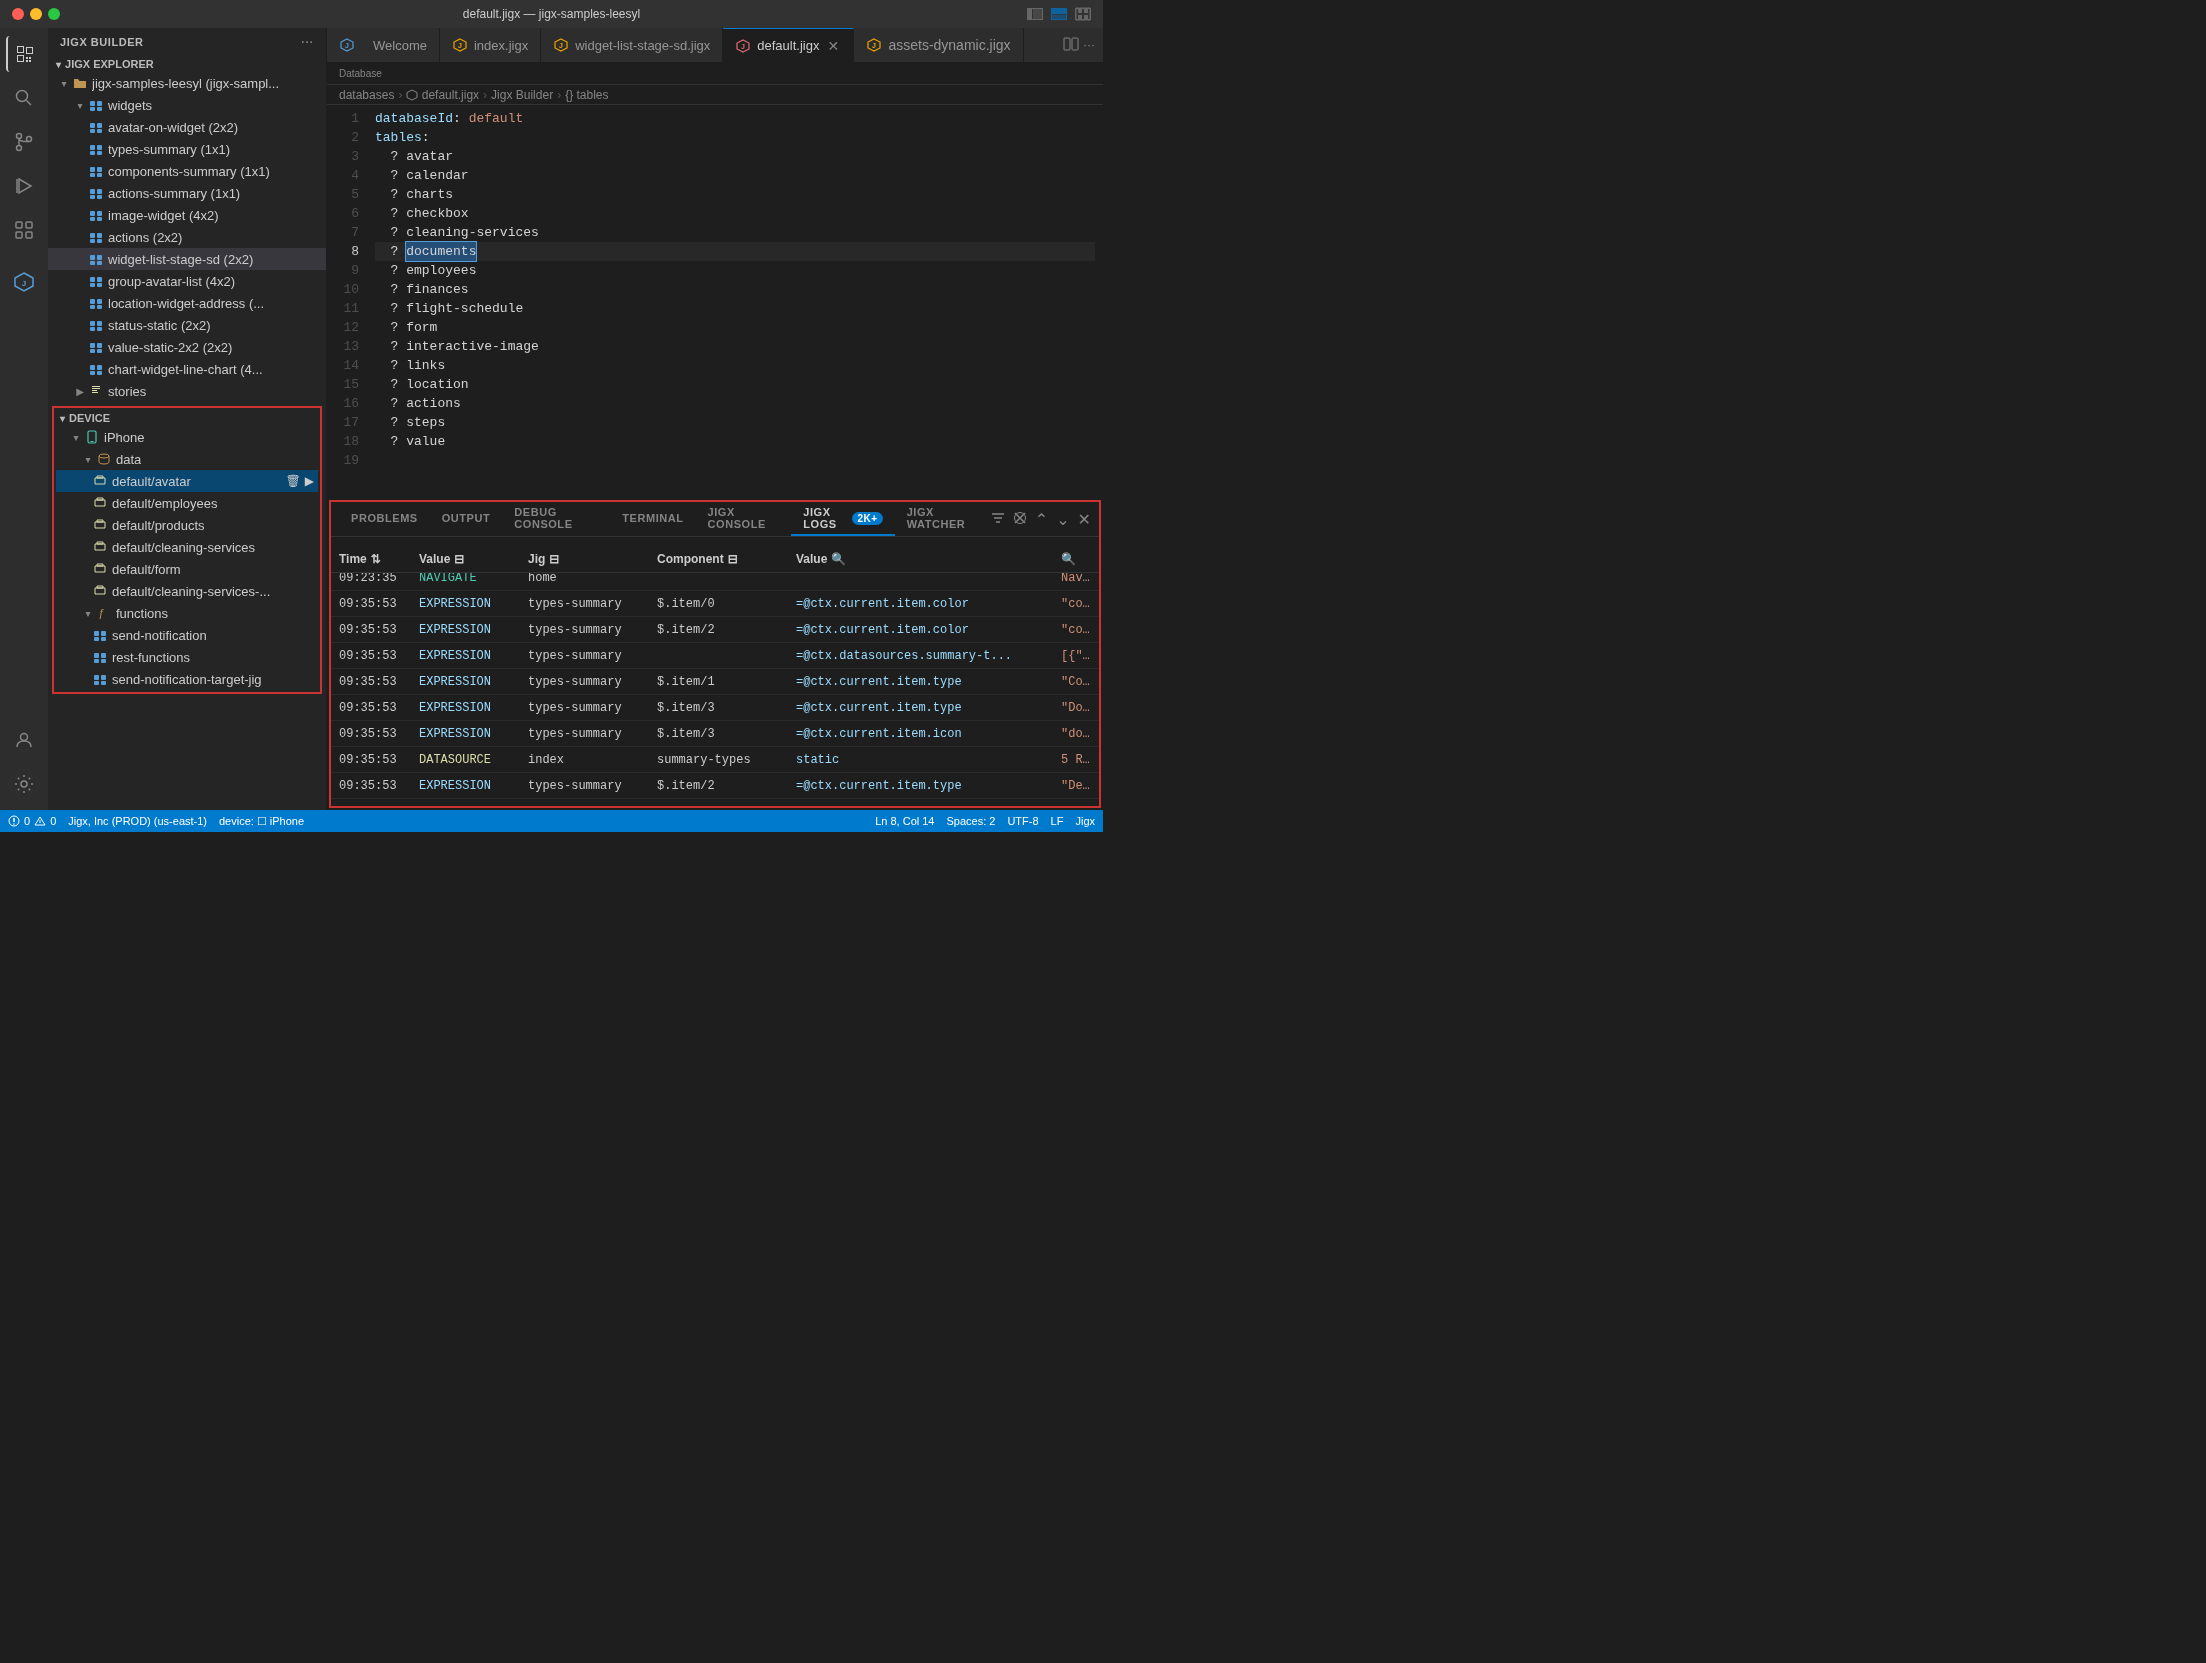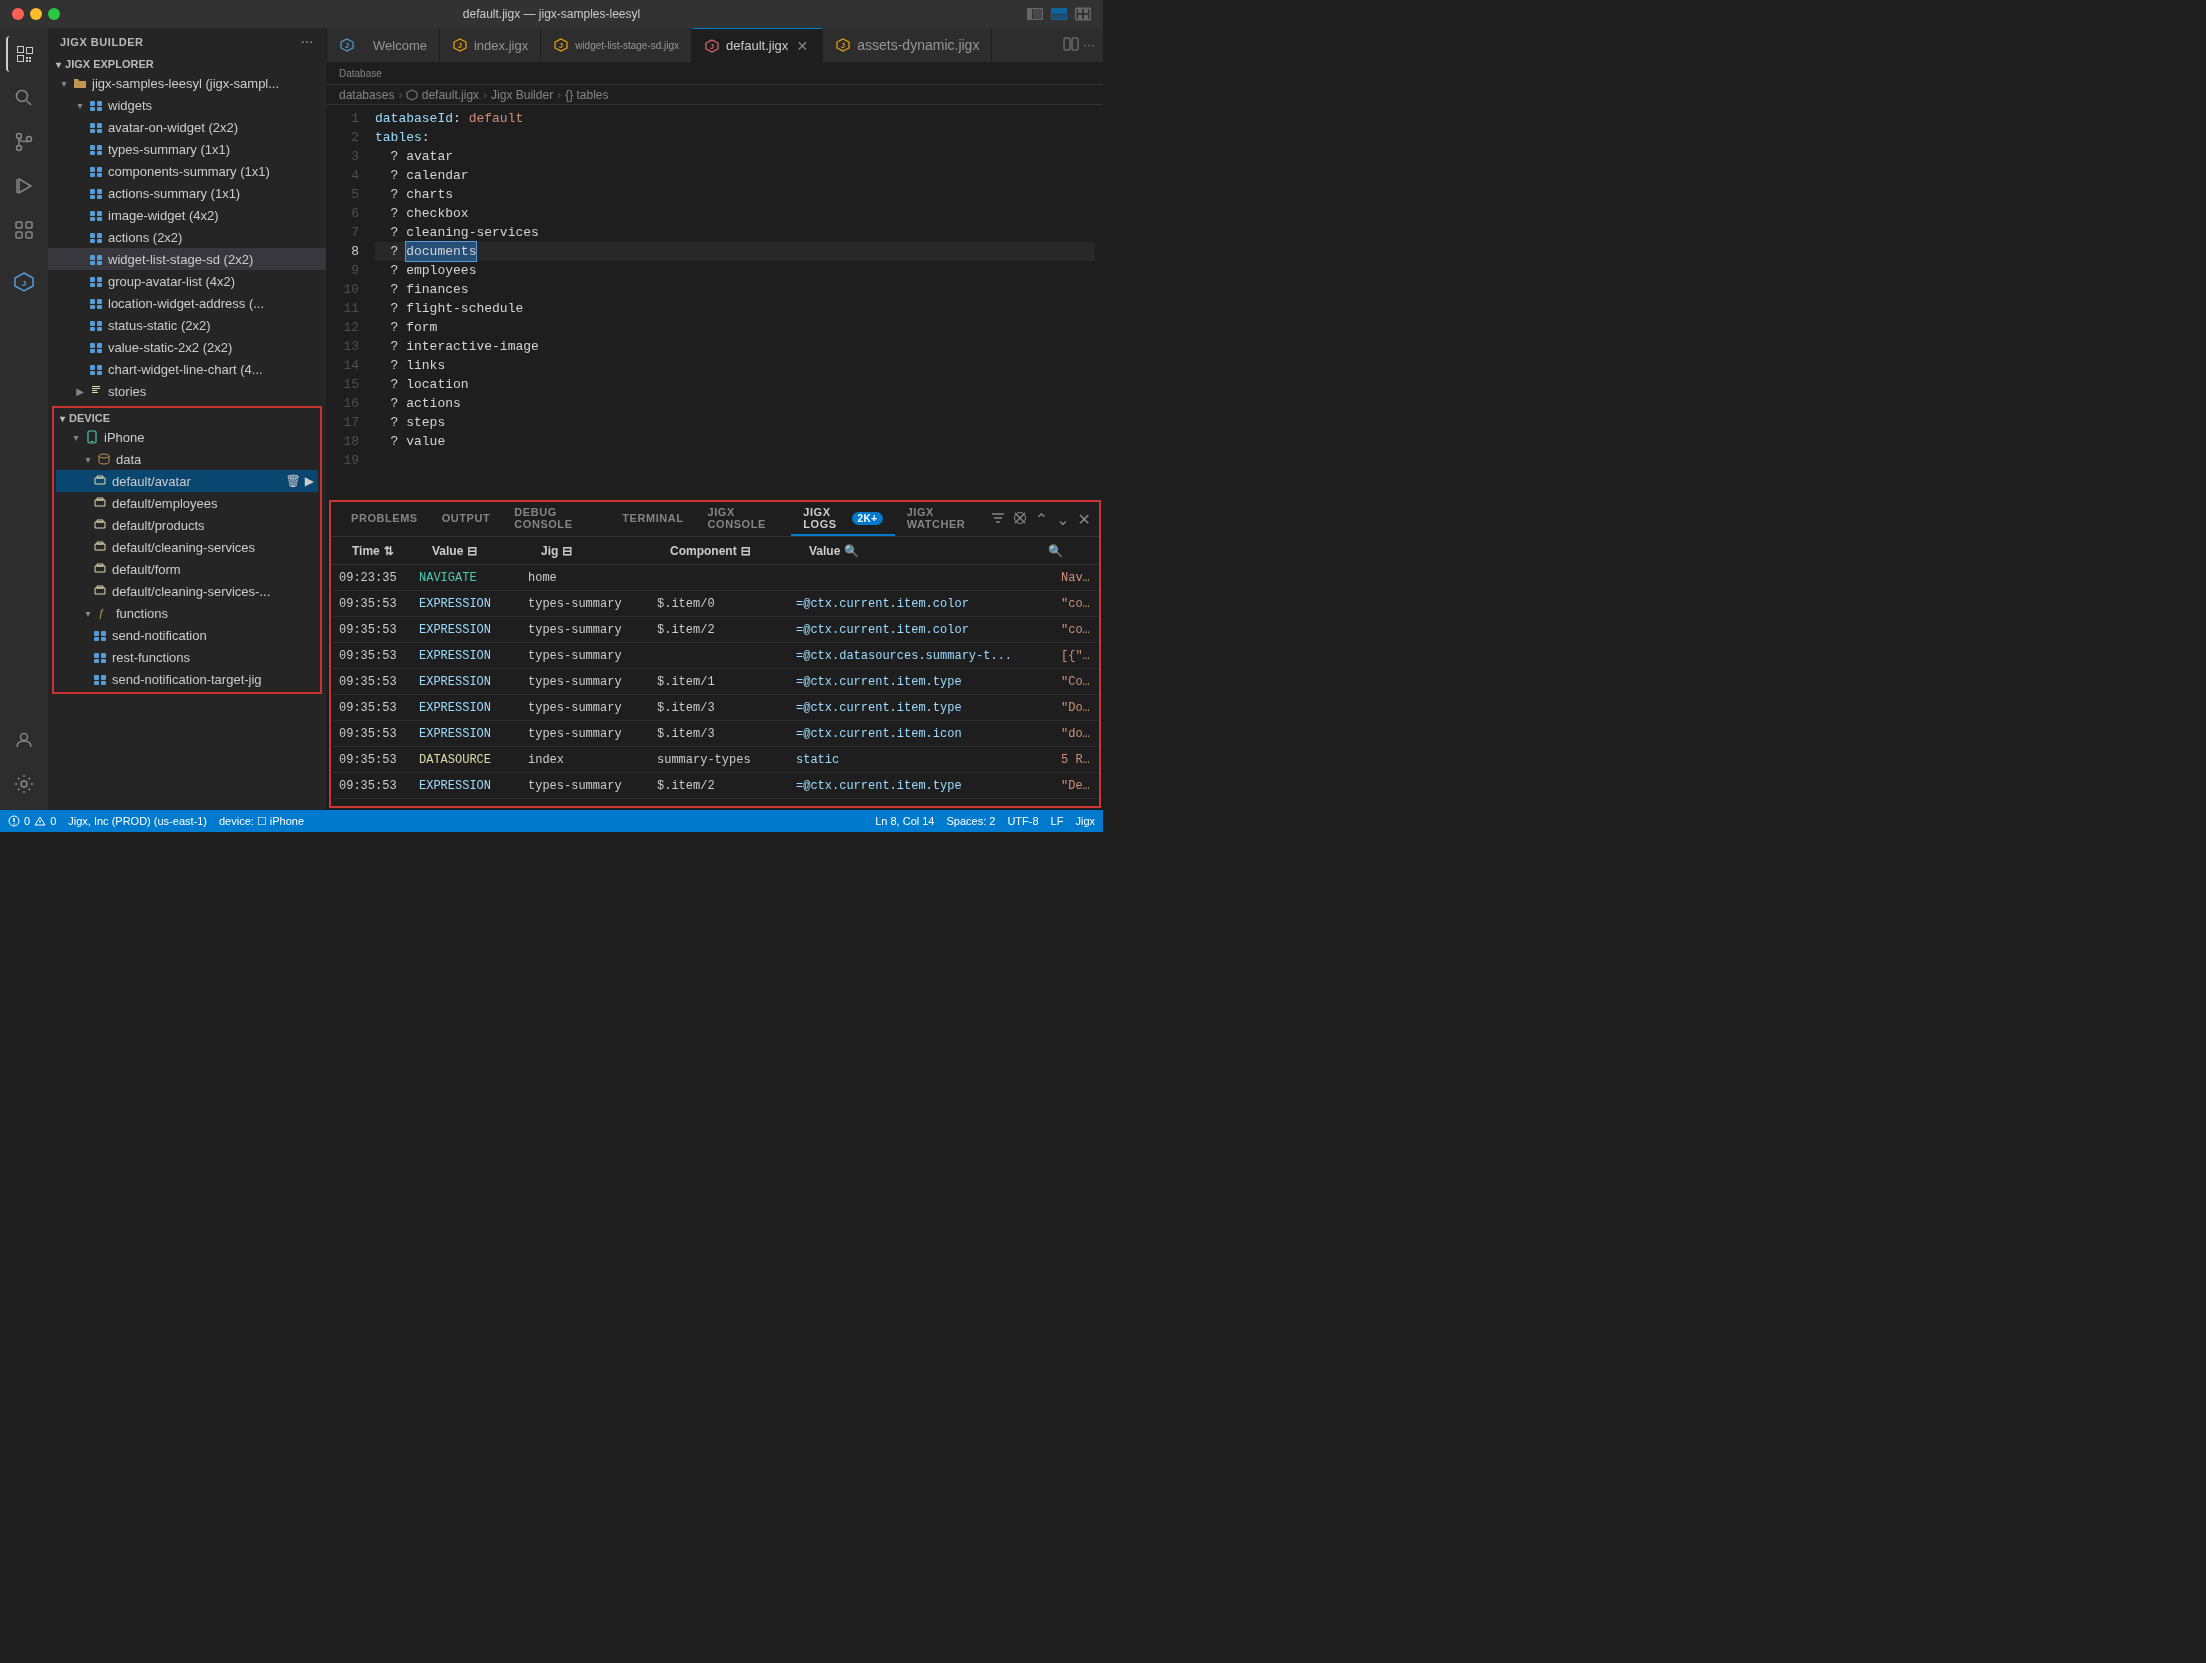--- a/index.html
+++ b/index.html
@@ -325,23 +325,23 @@
       overflow-y: auto;
       background: #1e1e1e;
     }
     .log-header {
       display: grid;
       grid-template-columns: 80px 109px 129px 139px 1fr 30px;
       background: #1e1e1e;
       border-bottom: 1px solid #333;
       height: 28px;
       align-items: center;
-      padding: 0 21px;
+      padding: 0 8px;
       position: sticky;
-      top: 0;
+      top: 8px;
       z-index: 1;
     }
     .log-header-cell {
       font-size: 12px;
       font-weight: 600;
       color: #cccccc;
       display: flex;
       align-items: center;
       gap: 4px;
     }
@@ -841,21 +841,21 @@
     <span style="font-size:13px;">index.jigx</span>
 
   </div>
           <div class="tab">
     <span class="tab-icon" style="color:#f0a500;">
       <svg width="14" height="14" viewBox="0 0 14 14">
                 <polygon points="7,1 13,4 13,10 7,13 1,10 1,4" fill="none" stroke="#f0a500" stroke-width="1.2"></polygon>
                 <text x="7" y="10" text-anchor="middle" fill="#f0a500" font-size="7" font-weight="bold">J</text>
               </svg>
     </span>
-    <span style="font-size:10px;">widget-list-stage-sd.jigx</span>
+    <span style="font-size:13px;">widget-list-stage-sd.jigx</span>
 
   </div>
           <div class="tab active">
     <span class="tab-icon" style="color:#e06c75;">
       <svg width="14" height="14" viewBox="0 0 14 14">
                 <polygon points="7,1 13,4 13,10 7,13 1,10 1,4" fill="none" stroke="#e06c75" stroke-width="1.2"></polygon>
                 <text x="7" y="10" text-anchor="middle" fill="#e06c75" font-size="7" font-weight="bold">J</text>
               </svg>
     </span>
     <span style="font-size:13px;">default.jigx</span>

